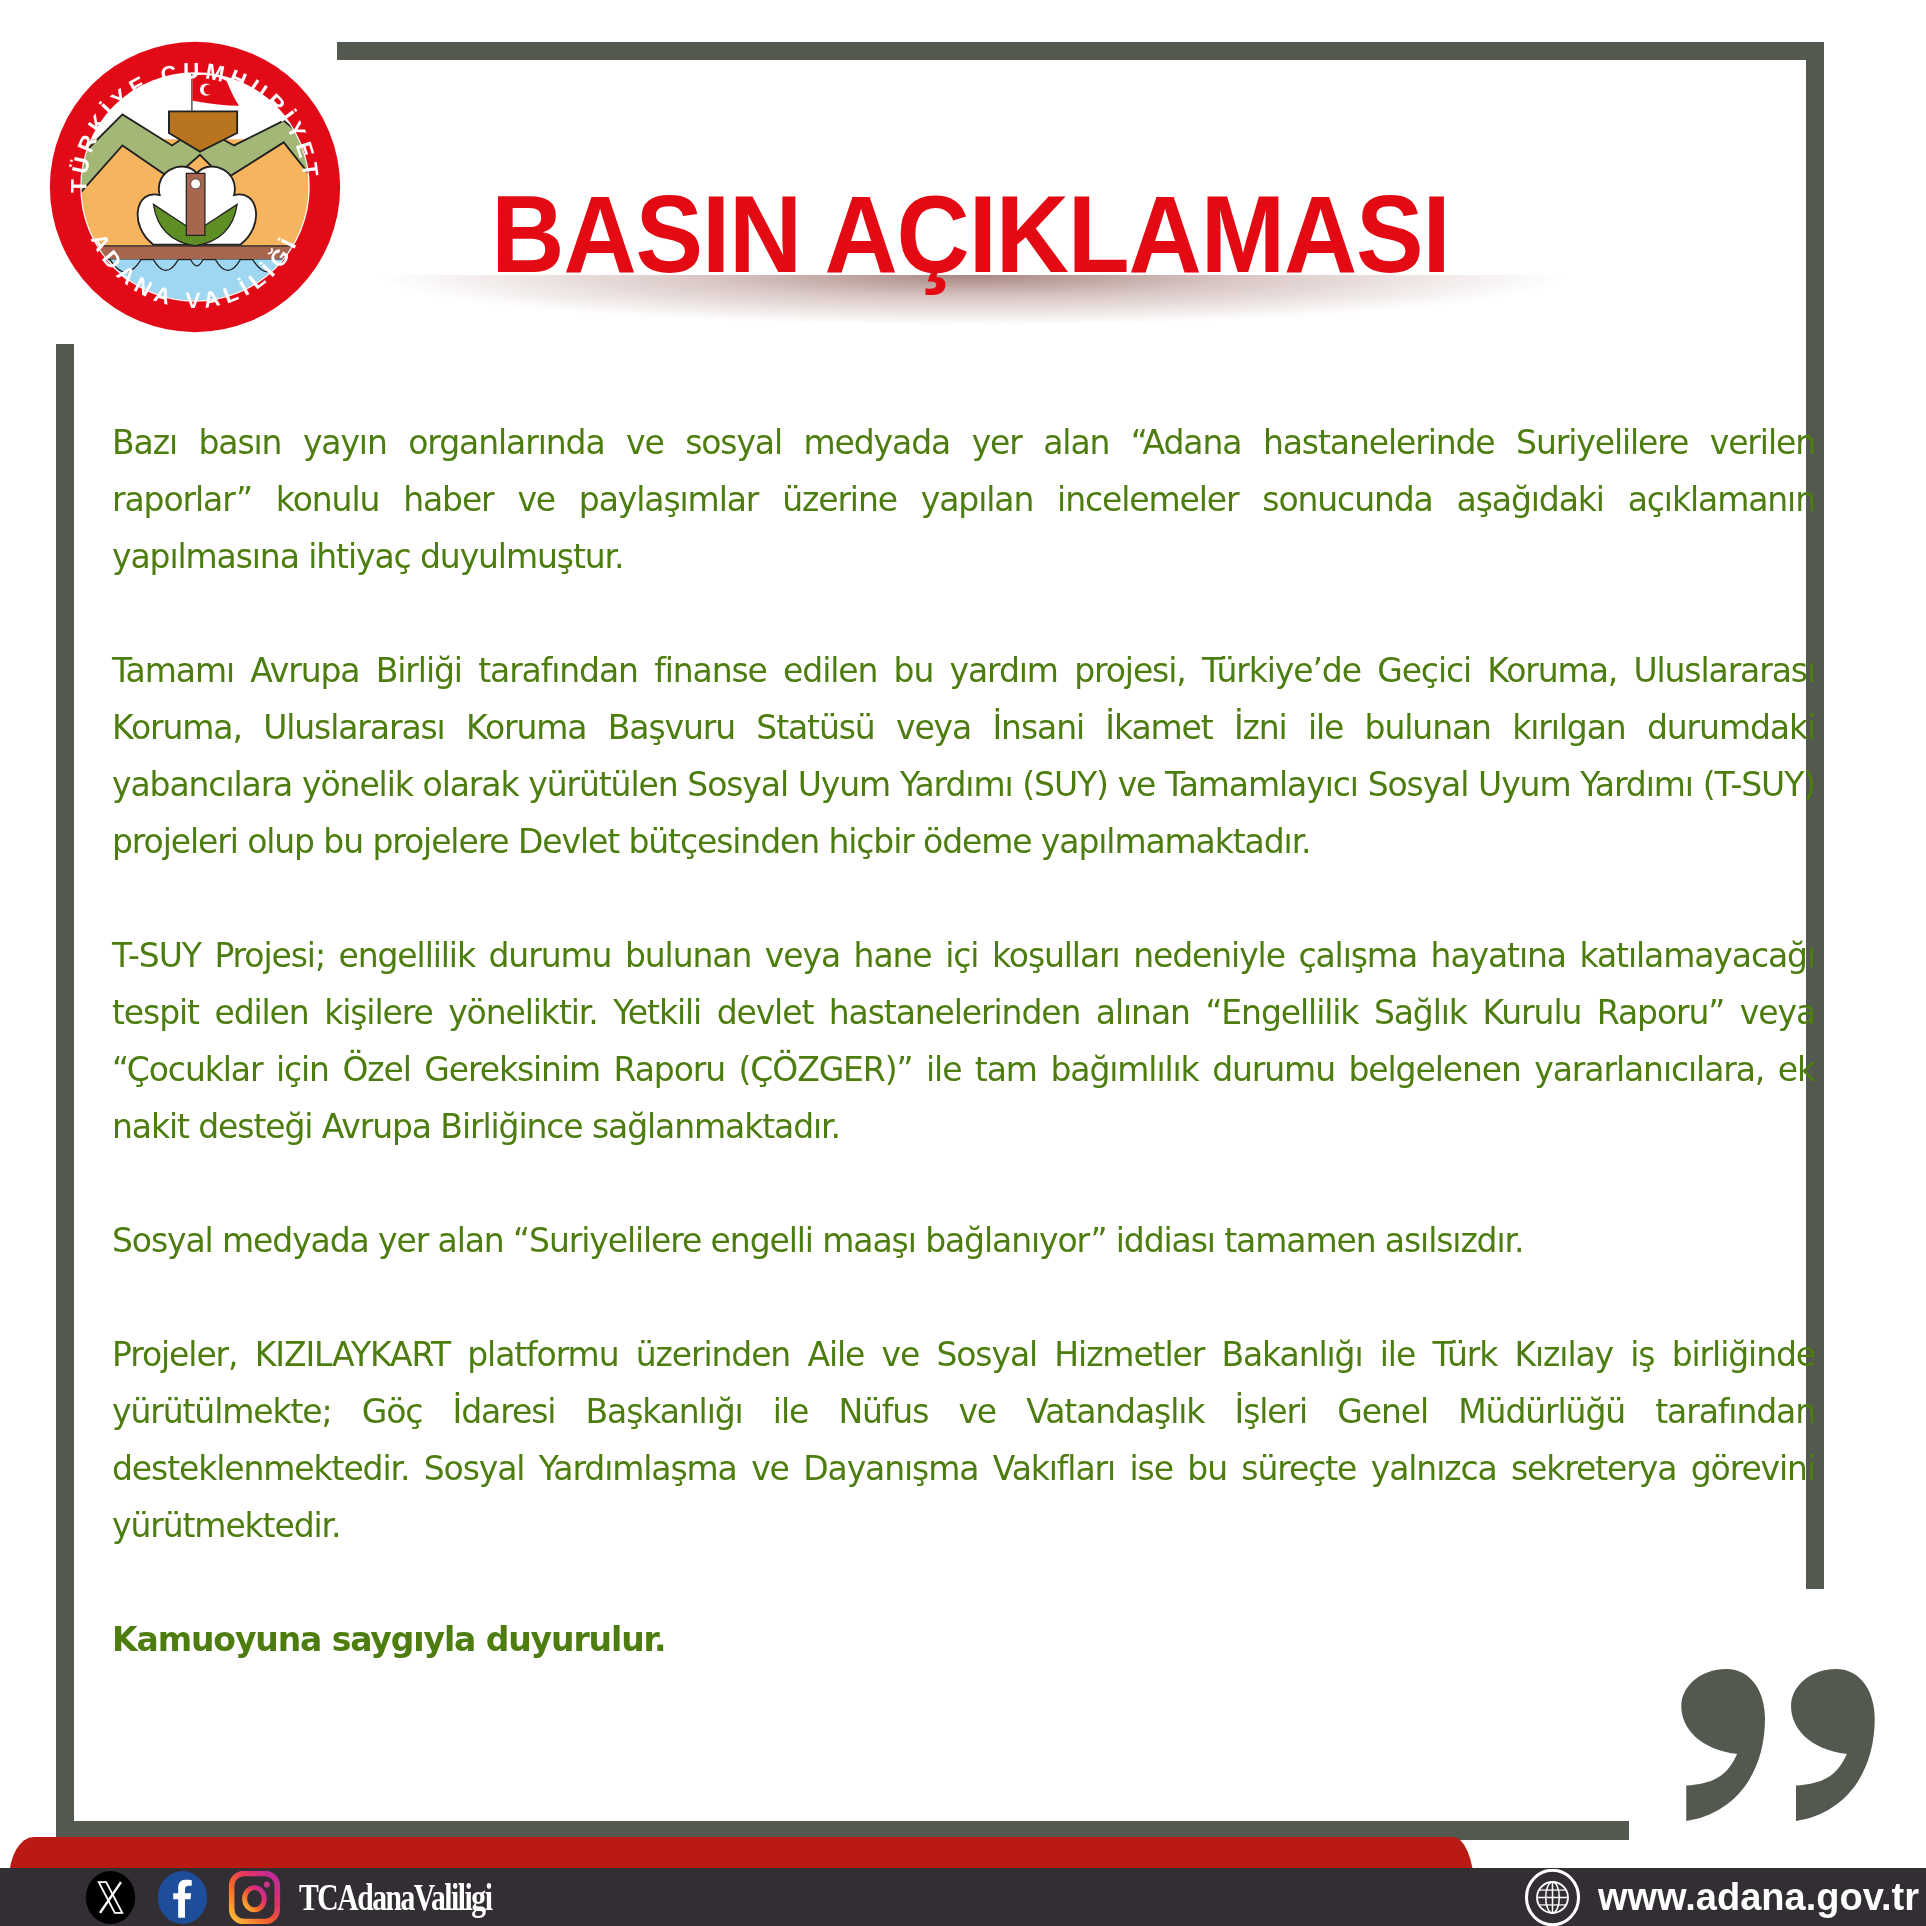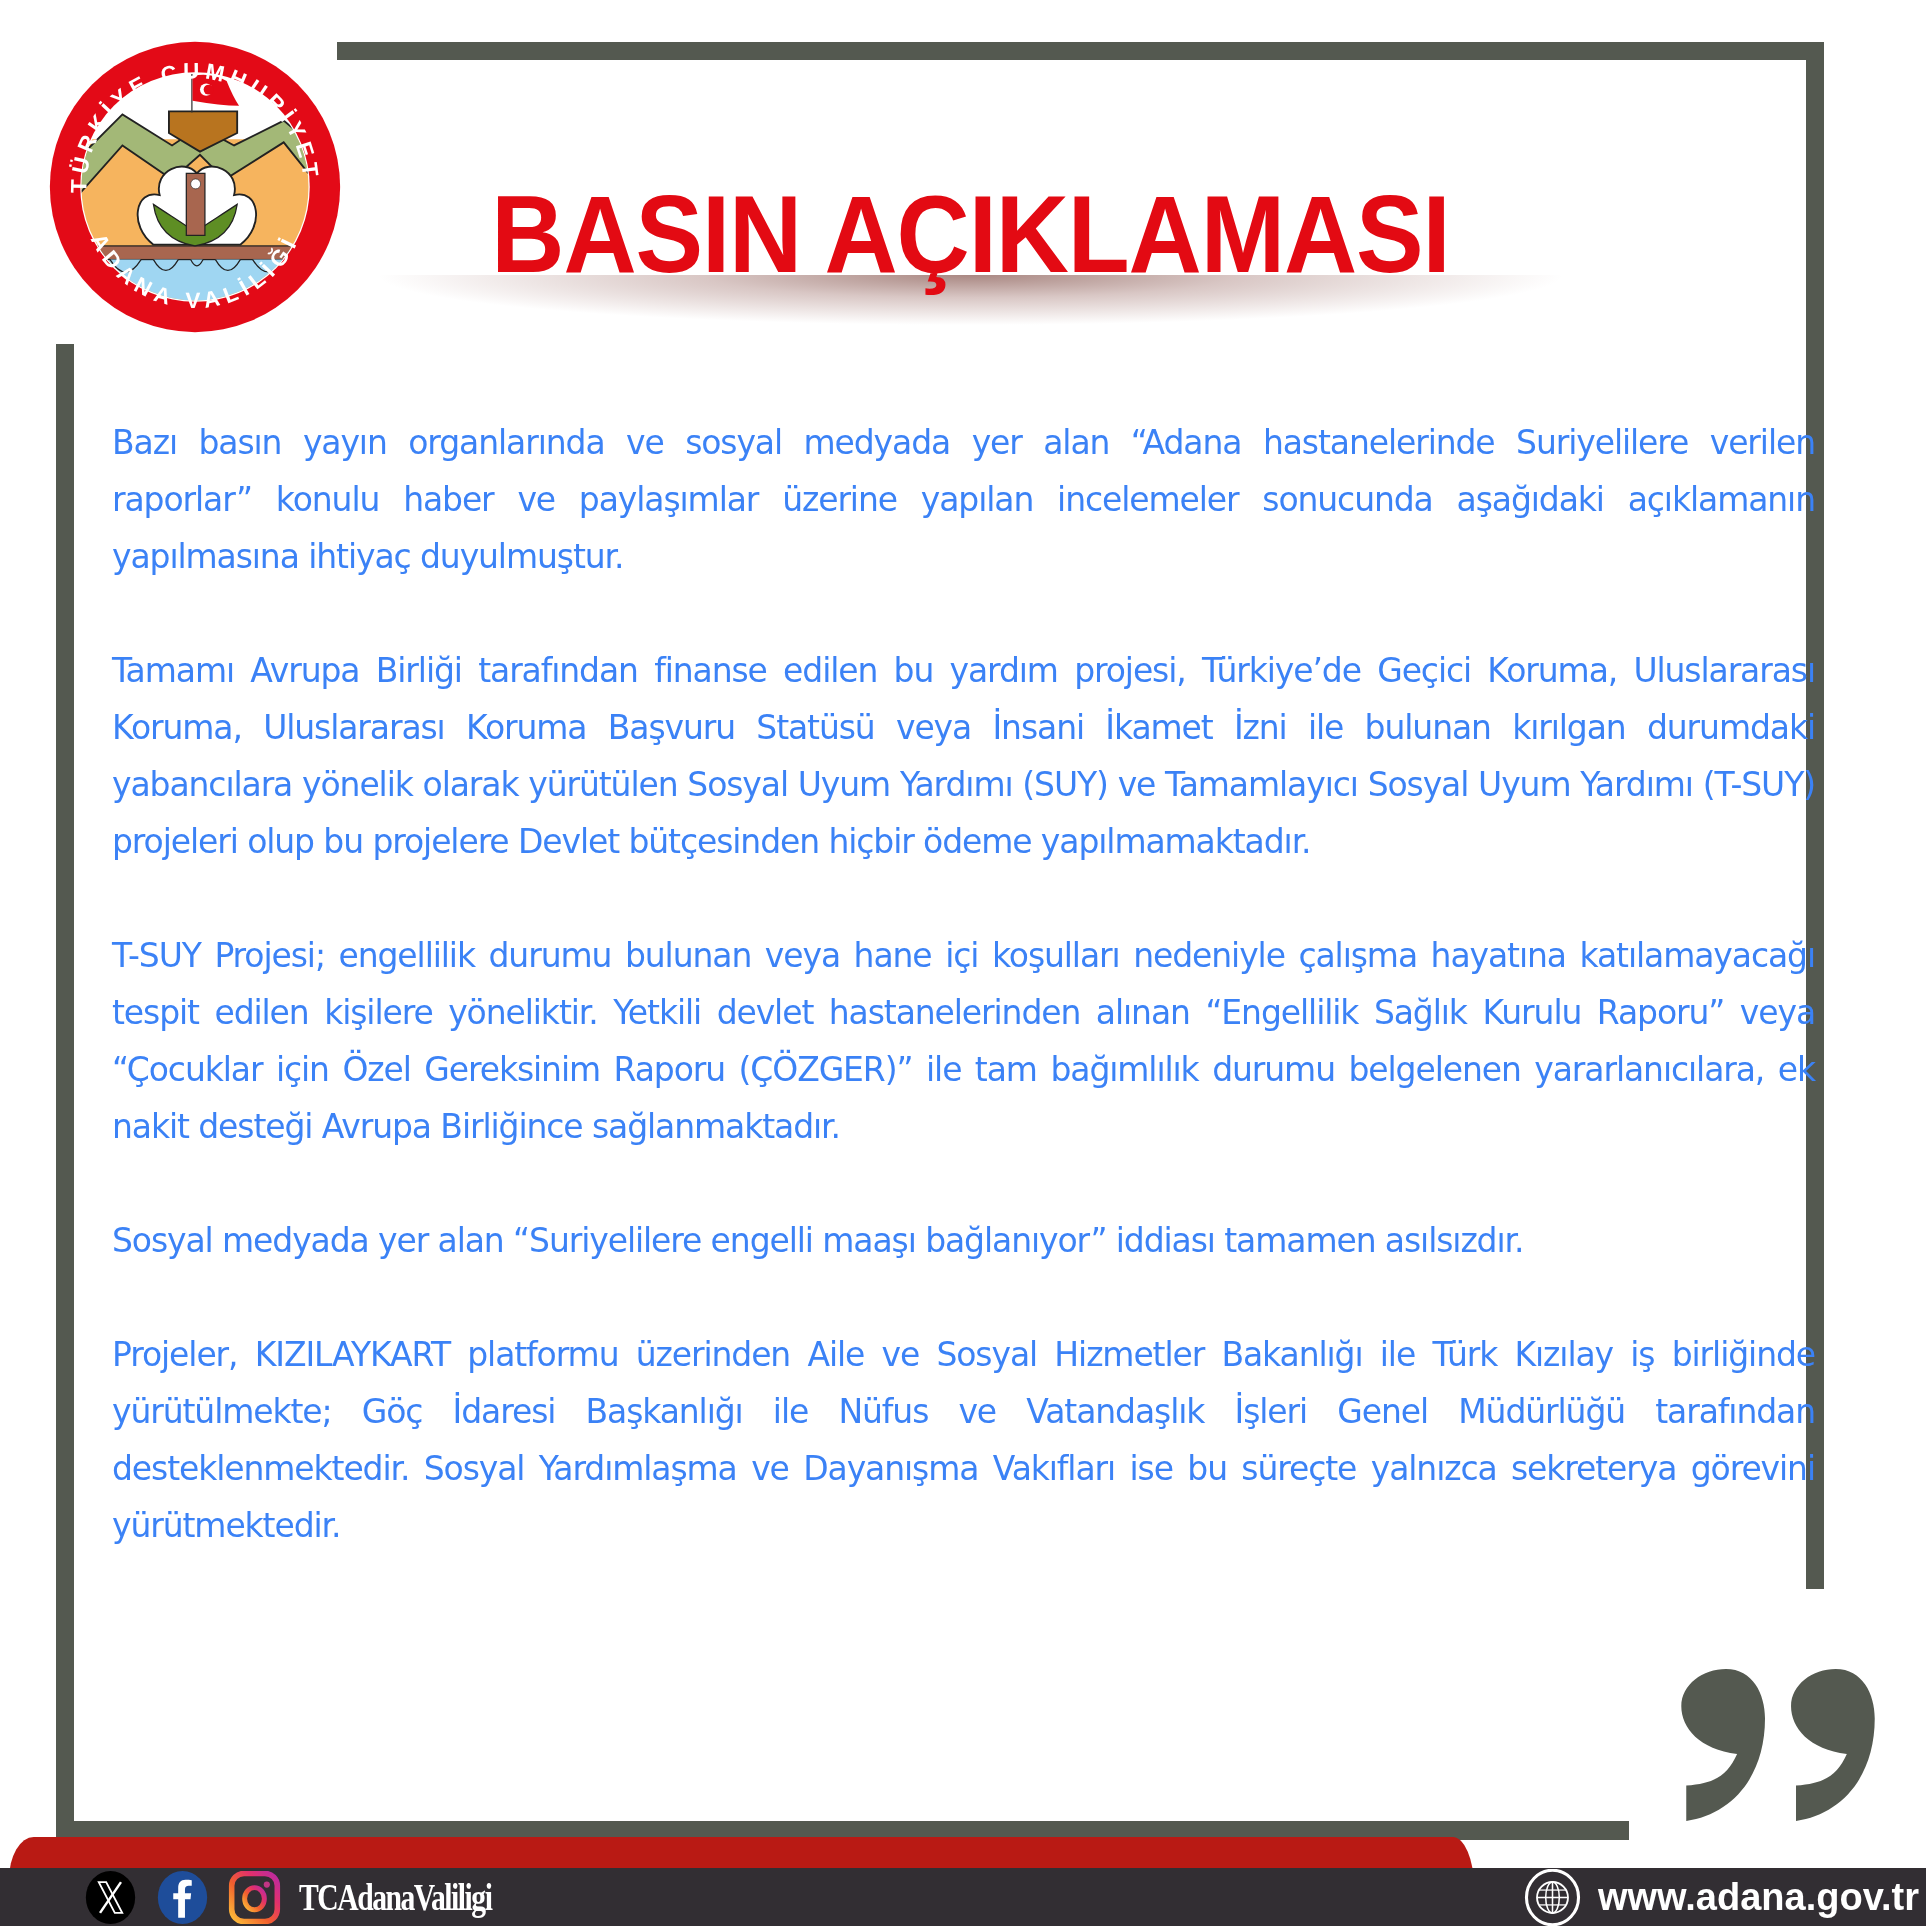--- a/index.html
+++ b/index.html
@@ -23,21 +23,21 @@
   }
   #title {
     position: absolute; left: 0; top: 6.2px; width: 1185px; text-align: center;
     color: #E30A13; font-weight: 700; font-size: 109px; line-height: 105px;
     letter-spacing: -1.2px; transform: scaleX(0.93); transform-origin: center;
     font-family: "Liberation Sans", "DejaVu Sans", sans-serif;
   }
 
   #body-text {
     position: absolute; left: 112px; top: 414px; width: 1703px;
-    color: #3b82f6; font-size: 33px; line-height: 57px;
+    color: #4d7c0f; font-size: 33px; line-height: 57px;
     font-family: "DejaVu Sans", "Liberation Sans", sans-serif;
     letter-spacing: -1.1px;
   }
   #body-text p { margin: 0 0 57px 0; text-align: justify; text-align-last: left; }
   #body-text p.closing { font-weight: 700; margin-top: 0; }
 
   #quote-icon { position: absolute; left: 1675px; top: 1669px; width: 211px; height: 155px; }
 
   #red-swoosh {
     position: absolute; left: 8.7px; top: 1837px; width: 1465px; height: 50px;
@@ -110,20 +110,21 @@
   <div id="title-shadow"></div>
   <div id="title">BASIN AÇIKLAMASI</div>
 </div>
 
 <div id="body-text">
   <p>Bazı basın yayın organlarında ve sosyal medyada yer alan “Adana hastanelerinde Suriyelilere verilen raporlar” konulu haber ve paylaşımlar üzerine yapılan incelemeler sonucunda aşağıdaki açıklamanın yapılmasına ihtiyaç duyulmuştur.</p>
   <p>Tamamı Avrupa Birliği tarafından finanse edilen bu yardım projesi, Türkiye’de Geçici Koruma, Uluslararası Koruma, Uluslararası Koruma Başvuru Statüsü veya İnsani İkamet İzni ile bulunan kırılgan durumdaki yabancılara yönelik olarak yürütülen Sosyal Uyum Yardımı (SUY) ve Tamamlayıcı Sosyal Uyum Yardımı (T-SUY) projeleri olup bu projelere Devlet bütçesinden hiçbir ödeme yapılmamaktadır.</p>
   <p>T-SUY Projesi; engellilik durumu bulunan veya hane içi koşulları nedeniyle çalışma hayatına katılamayacağı tespit edilen kişilere yöneliktir. Yetkili devlet hastanelerinden alınan “Engellilik Sağlık Kurulu Raporu” veya “Çocuklar için Özel Gereksinim Raporu (ÇÖZGER)” ile tam bağımlılık durumu belgelenen yararlanıcılara, ek nakit desteği Avrupa Birliğince sağlanmaktadır.</p>
   <p>Sosyal medyada yer alan “Suriyelilere engelli maaşı bağlanıyor” iddiası tamamen asılsızdır.</p>
   <p>Projeler, KIZILAYKART platformu üzerinden Aile ve Sosyal Hizmetler Bakanlığı ile Türk Kızılay iş birliğinde yürütülmekte; Göç İdaresi Başkanlığı ile Nüfus ve Vatandaşlık İşleri Genel Müdürlüğü tarafından desteklenmektedir. Sosyal Yardımlaşma ve Dayanışma Vakıfları ise bu süreçte yalnızca sekreterya görevini yürütmektedir.</p>
+  <p class="closing">Kamuoyuna saygıyla duyurulur.</p>
 </div>
 
 <svg id="quote-icon" viewBox="0 0 340 250">
   <path d="M 18 245 L 18 188 C 65 185 85 170 100 137 C 40 130 10 95 10 60 C 10 25 45 0 82 0 C 125 0 145 40 145 80 C 145 175 90 235 18 245 Z" fill="#545950"></path>
   <path d="M 195 245 L 195 188 C 242 185 262 170 277 137 C 217 130 187 95 187 60 C 187 25 222 0 259 0 C 302 0 322 40 322 80 C 322 175 267 235 195 245 Z" fill="#545950"></path>
 </svg>
 
 <div id="red-swoosh"></div>
 <div id="footer"></div>
 

